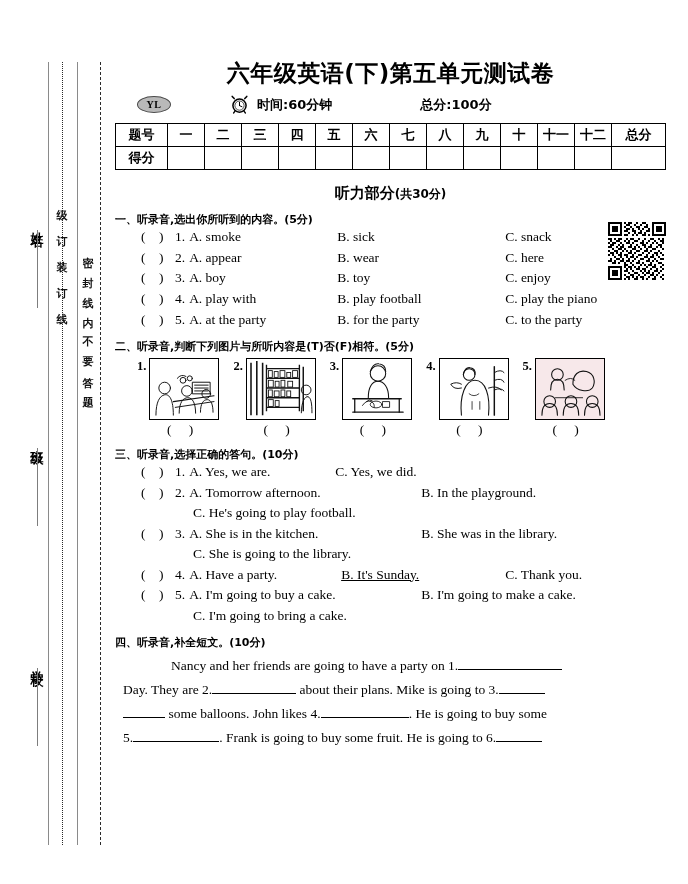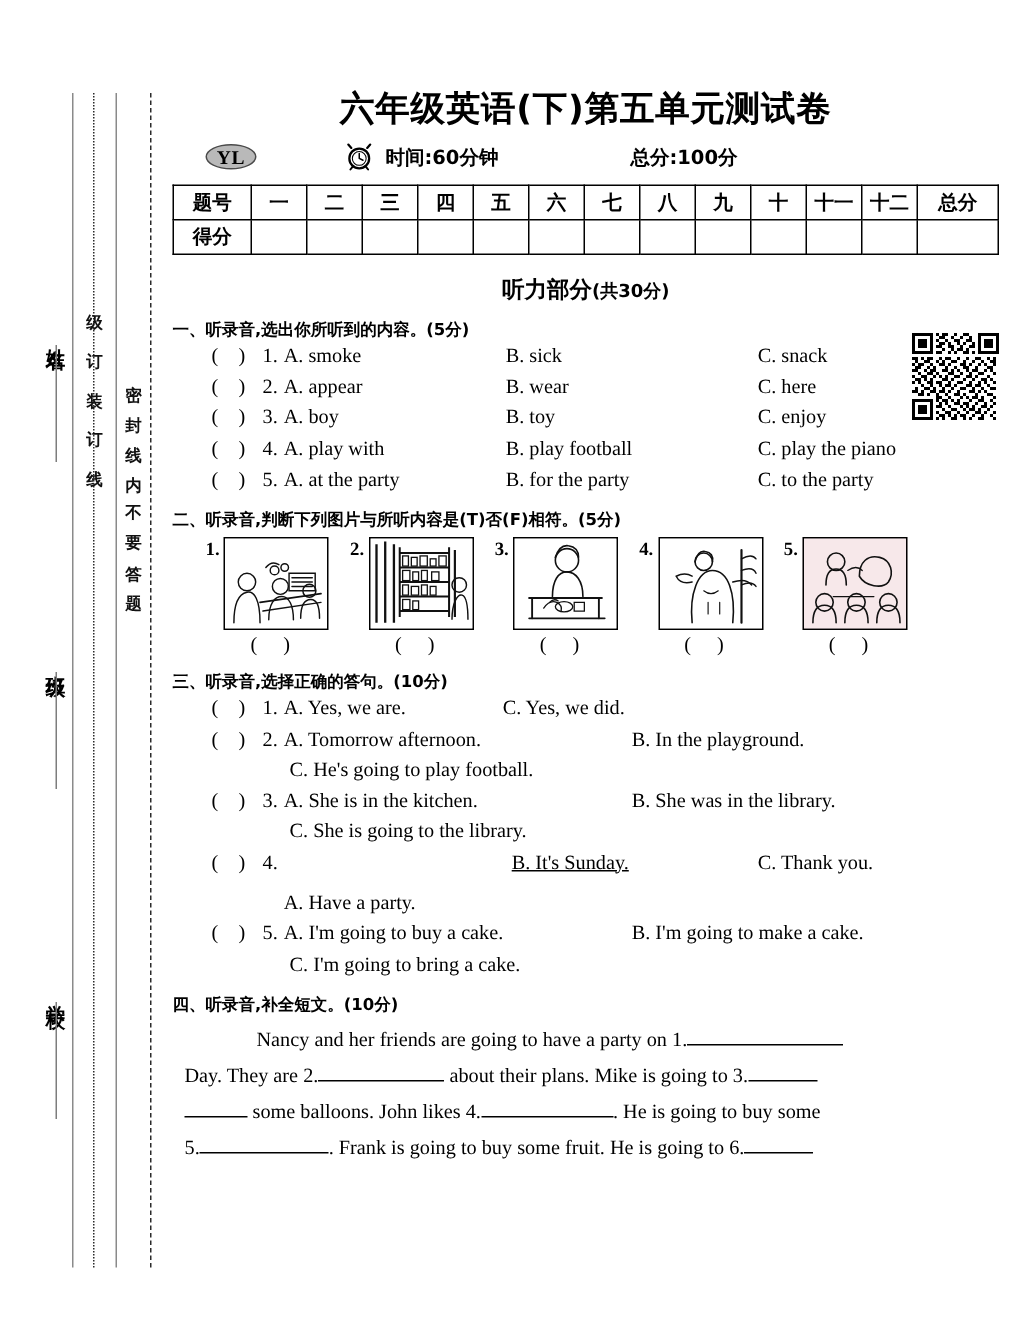--- a/index.html
+++ b/index.html
@@ -104,21 +104,21 @@
     font-size: 13px;
     font-weight: bold;
     font-family: "DejaVu Sans", "Liberation Sans", sans-serif;
   }
   #yl-badge {
     width: 34px; height: 17px;
     border-radius: 50%;
     background: #b9b9b9;
     border: 1.2px solid #4a4a4a;
     color: #000;
-    font-size: 13px;
+    font-size: 10px;
     font-weight: bold;
     display: flex;
     align-items: center;
     justify-content: center;
     letter-spacing: 0.5px;
     margin-left: 22px;
     font-family: "Liberation Serif", serif;
   }
   #clock-icon { margin-left: 60px; display: flex; align-items: center; }
   #time-text { margin-left: 9px; }
@@ -741,21 +741,21 @@
     <span class="paren">(&nbsp;&nbsp;&nbsp;&nbsp;)</span>
     <span class="qnum">3.</span>
     <span class="opt" style="width:232px;margin-left:4px;">A. She is in the kitchen.</span>
     <span class="opt">B. She was in the library.</span>
   </div>
   <div class="cont-row">C. She is going to the library.</div>
 
   <div class="q-row">
     <span class="paren">(&nbsp;&nbsp;&nbsp;&nbsp;)</span>
     <span class="qnum">4.</span>
-    <span class="opt" style="width:152px;margin-left:4px;margin-top:27px;">A. Have a party.</span>
+    <span class="opt" style="width:152px;margin-left:4px;">A. Have a party.</span>
     <span class="opt" style="width:164px;text-decoration:underline;">B. It's Sunday.</span>
     <span class="opt">C. Thank you.</span>
   </div>
 
   <div class="q-row">
     <span class="paren">(&nbsp;&nbsp;&nbsp;&nbsp;)</span>
     <span class="qnum">5.</span>
     <span class="opt" style="width:232px;margin-left:4px;">A. I'm going to buy a cake.</span>
     <span class="opt">B. I'm going to make a cake.</span>
   </div>

